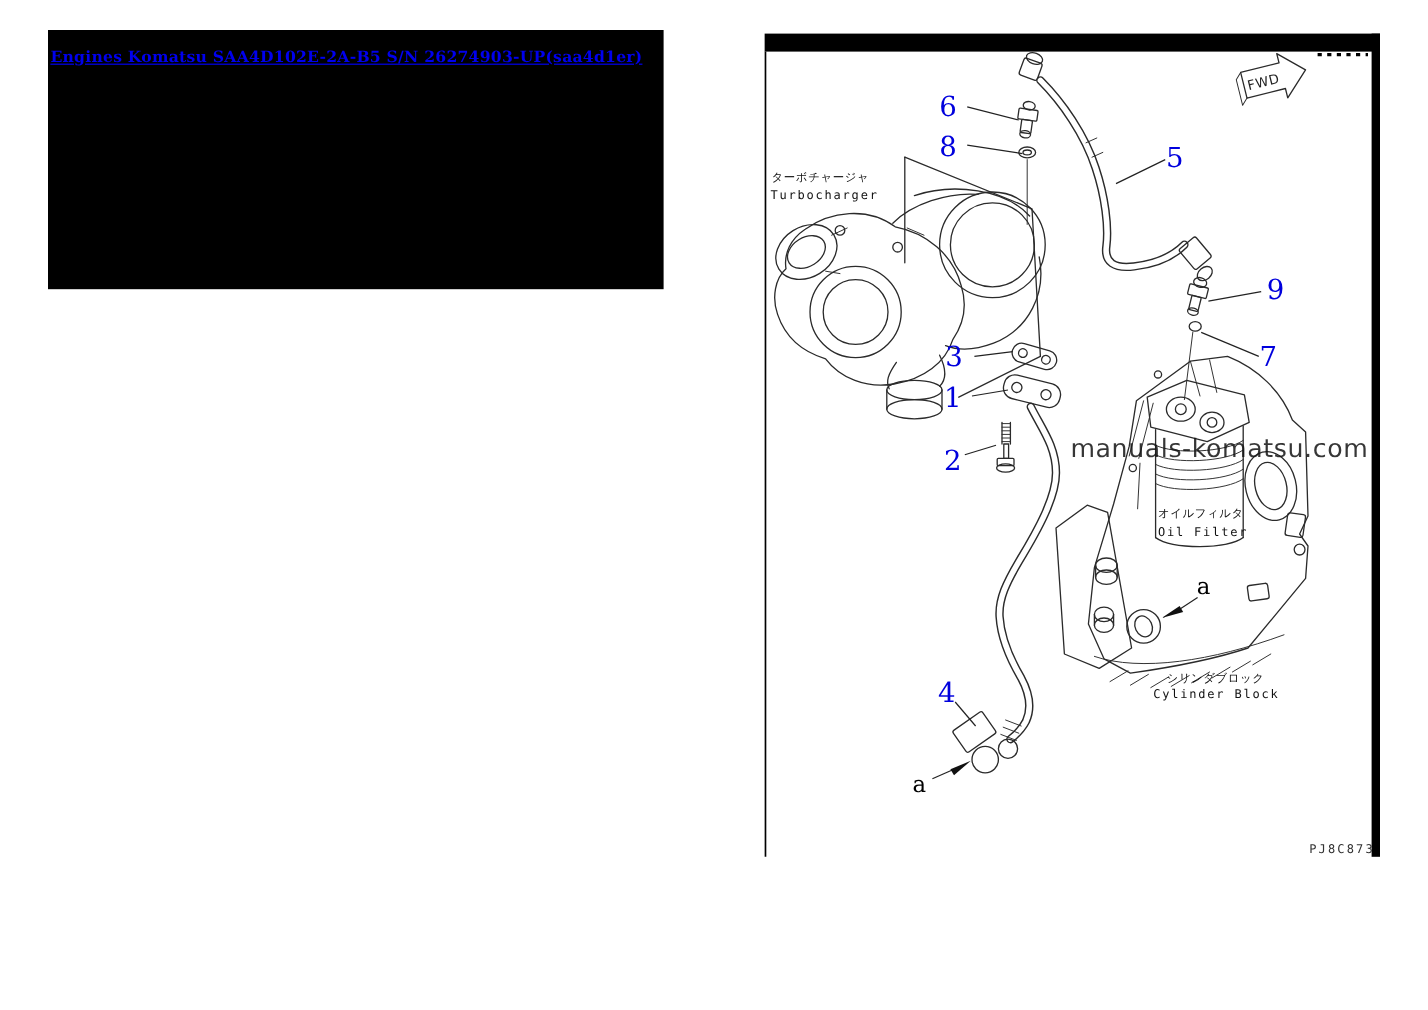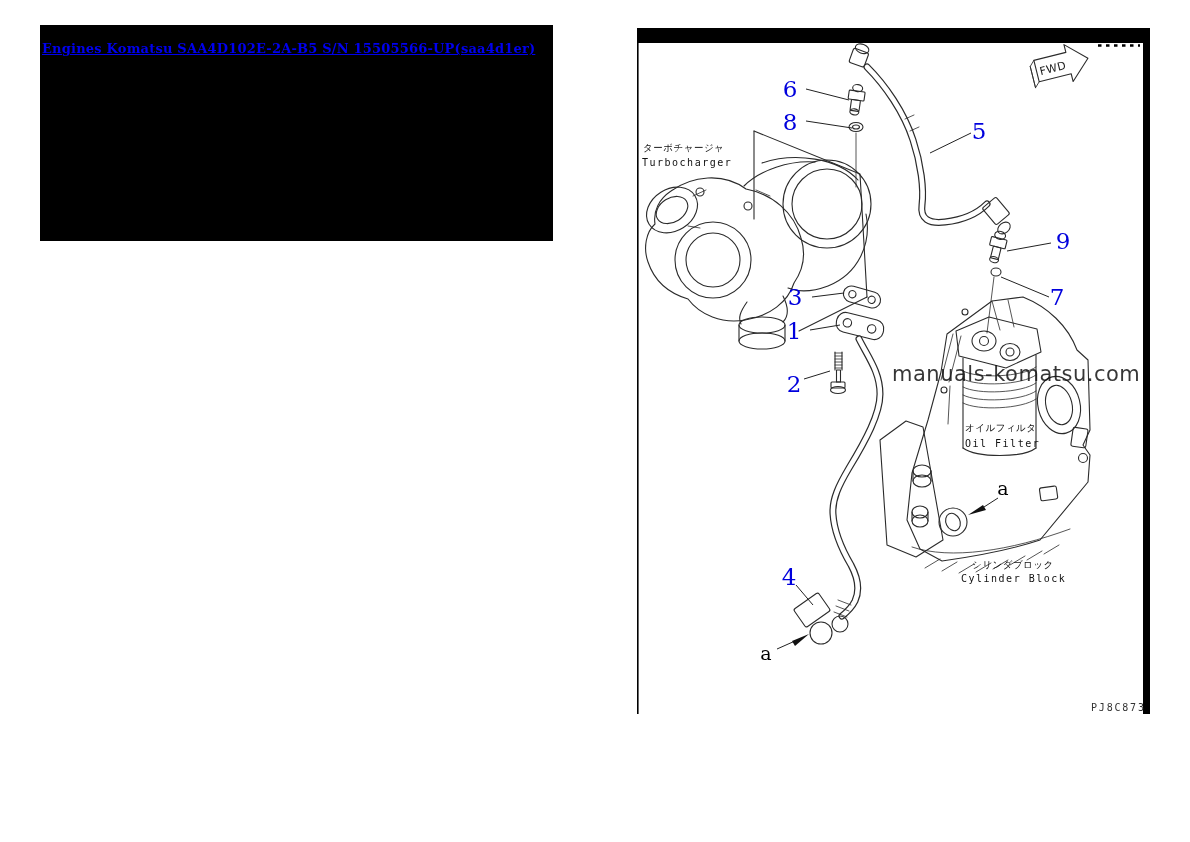--- a/index.html
+++ b/index.html
@@ -32,21 +32,21 @@
   .jp-label { font-family:"DejaVu Sans Mono", monospace; font-size:9.5px; fill:#111111; stroke:none; letter-spacing:0.5px; }
   .en-label { font-family:"DejaVu Sans Mono", monospace; font-size:10px;  fill:#111111; stroke:none; letter-spacing:1.5px; }
   .code-label { font-family:"DejaVu Sans Mono", monospace; font-size:10px; fill:#333333; stroke:none; letter-spacing:1.8px; }
   .watermark { font-family:"DejaVu Sans", sans-serif; font-size:21px; fill:#141414; opacity:0.85; stroke:none; letter-spacing:0.5px; }
   .fwd-text  { font-family:"DejaVu Sans", sans-serif; font-size:11px; fill:#222222; stroke:none; letter-spacing:0.5px; }
 </style>
 </head>
 <body>
 
 <div class="link-panel">
-  <a class="engine-link" href="#">Engines Komatsu SAA4D102E-2A-B5 S/N 15505566-UP(saa4d1er)</a>
+  <a class="engine-link" href="#">Engines Komatsu SAA4D102E-2A-B5 S/N 26274903-UP(saa4d1er)</a>
 </div>
 
 <svg class="diagram" width="513" height="690" viewBox="637 25 513 690">
 
   <g>
     <rect x="637" y="28" width="513" height="15" fill="#000"></rect>
     <rect x="1143" y="28" width="7" height="686" fill="#000"></rect>
     <path d="M637.8,43 L637.8,714" stroke="#000" stroke-width="1.6" fill="none"></path>
     <path d="M1098,45.5 L1140,45.5" stroke="#000" stroke-width="2.6" stroke-dasharray="3.5,4.5" fill="none"></path>
   </g>

